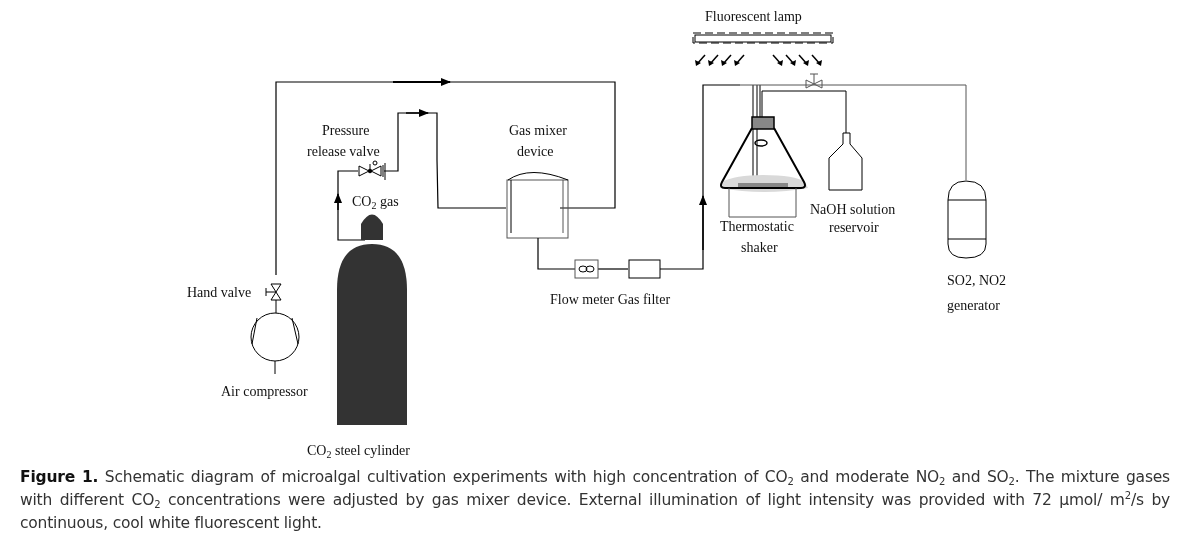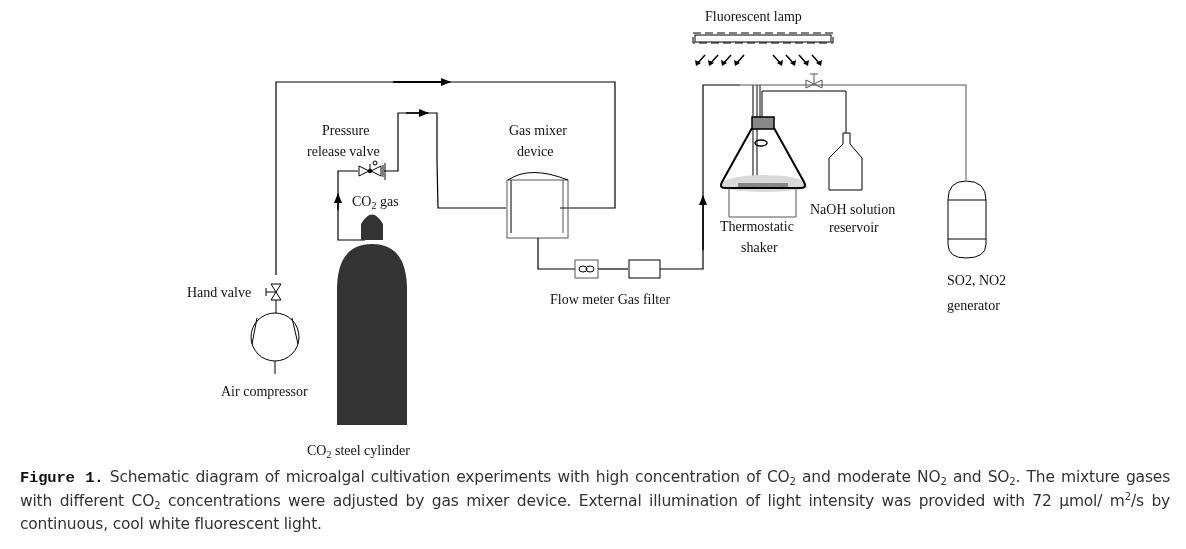--- a/index.html
+++ b/index.html
@@ -5,21 +5,21 @@
   html, body { margin: 0; padding: 0; background: #ffffff; }
   body { width: 1186px; height: 549px; position: relative; overflow: hidden; }
   #diagram { position: absolute; left: 0; top: 0; width: 1186px; height: 460px; }
   .lbl { font-family: "Liberation Serif", "DejaVu Serif", serif; font-size: 14px; fill: #111; }
   .caption {
     position: absolute; left: 20px; top: 466px; width: 1150px;
     font-family: "DejaVu Sans", "Liberation Sans", sans-serif;
     font-size: 15.5px; line-height: 23px; color: #333; text-align: justify;
     letter-spacing: -0.2px;
   }
-  .caption b { color: #111; font-family: Liberation Mono, monospace; }
+  .caption b { color: #111; }
   .caption sub { font-size: 10px; vertical-align: -3px; line-height: 0; }
   .caption sup { font-size: 10px; vertical-align: 6px; line-height: 0; }
 </style>
 </head>
 <body>
 
 <svg id="diagram" viewBox="0 0 1186 460" xmlns="http://www.w3.org/2000/svg">
   <defs>
     <marker id="arr" markerWidth="10" markerHeight="8" refX="9" refY="4" orient="auto" markerUnits="userSpaceOnUse">
       <path d="M0,0 L10,4 L0,8 Z" fill="#000"></path>

